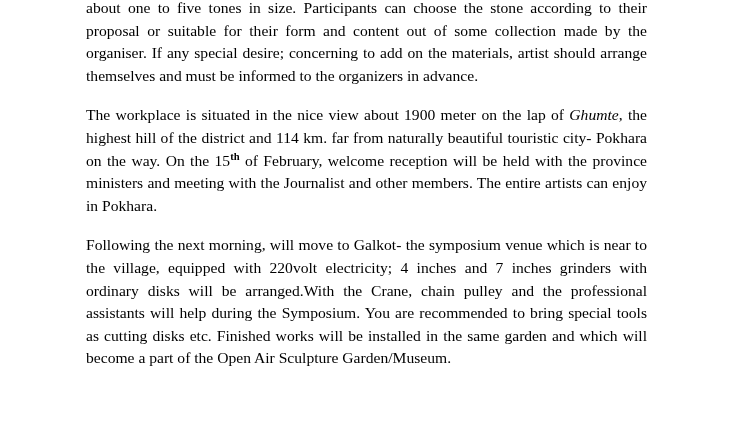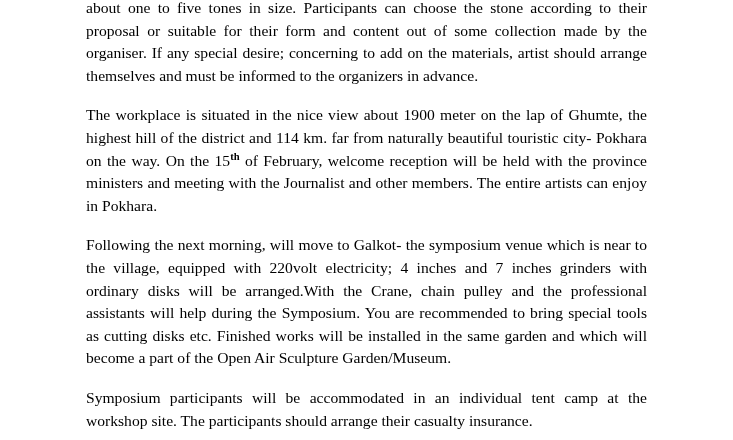--- a/index.html
+++ b/index.html
@@ -31,31 +31,31 @@
     line-height: 22.6px;
     text-align: justify;
     text-justify: inter-word;
     color: #000;
     hyphens: none;
   }
   p.para.first {
     margin-top: -3px;
   }
   .it {
+    font-style: italic;
   }
   sup {
     font-size: 0.68em;
     vertical-align: super;
     line-height: 0;
     font-weight: bold;
   }
 </style>
 </head>
 <body>
 
 <div class="page">
   <div class="doc-body" id="doc-body">
       <p class="para first"><span>about one to five tones in size. Participants can choose the stone according to their proposal or suitable for their form and content out of some collection made by the organiser. If any special desire; concerning to add on the materials, artist should arrange themselves and must be informed to the organizers in advance.</span></p>
       <p class="para"><span>The workplace is situated in the nice view about 1900 meter on the lap of </span><span class="it">Ghumte</span><span>, the highest hill of the district and 114 km. far from naturally beautiful touristic city- Pokhara on the way. On the 15</span><sup>th</sup><span> of February, welcome reception will be held with the province ministers and meeting with the Journalist and other members. The entire artists can enjoy in Pokhara.</span></p>
       <p class="para"><span>Following the next morning, will move to Galkot- the symposium venue which is near to the village, equipped with 220volt electricity; 4 inches and 7 inches grinders with ordinary disks will be arranged.With the Crane, chain pulley and the professional assistants will help during the Symposium. You are recommended to bring special tools as cutting disks etc. Finished works will be installed in the same garden and which will become a part of the Open Air Sculpture Garden/Museum.</span></p>
-      <p class="para"><span>Symposium participants will be accommodated in an individual tent camp at the workshop site. The participants should arrange their casualty insurance.</span></p>
     </div>
 </div>
 
 </body></html>

